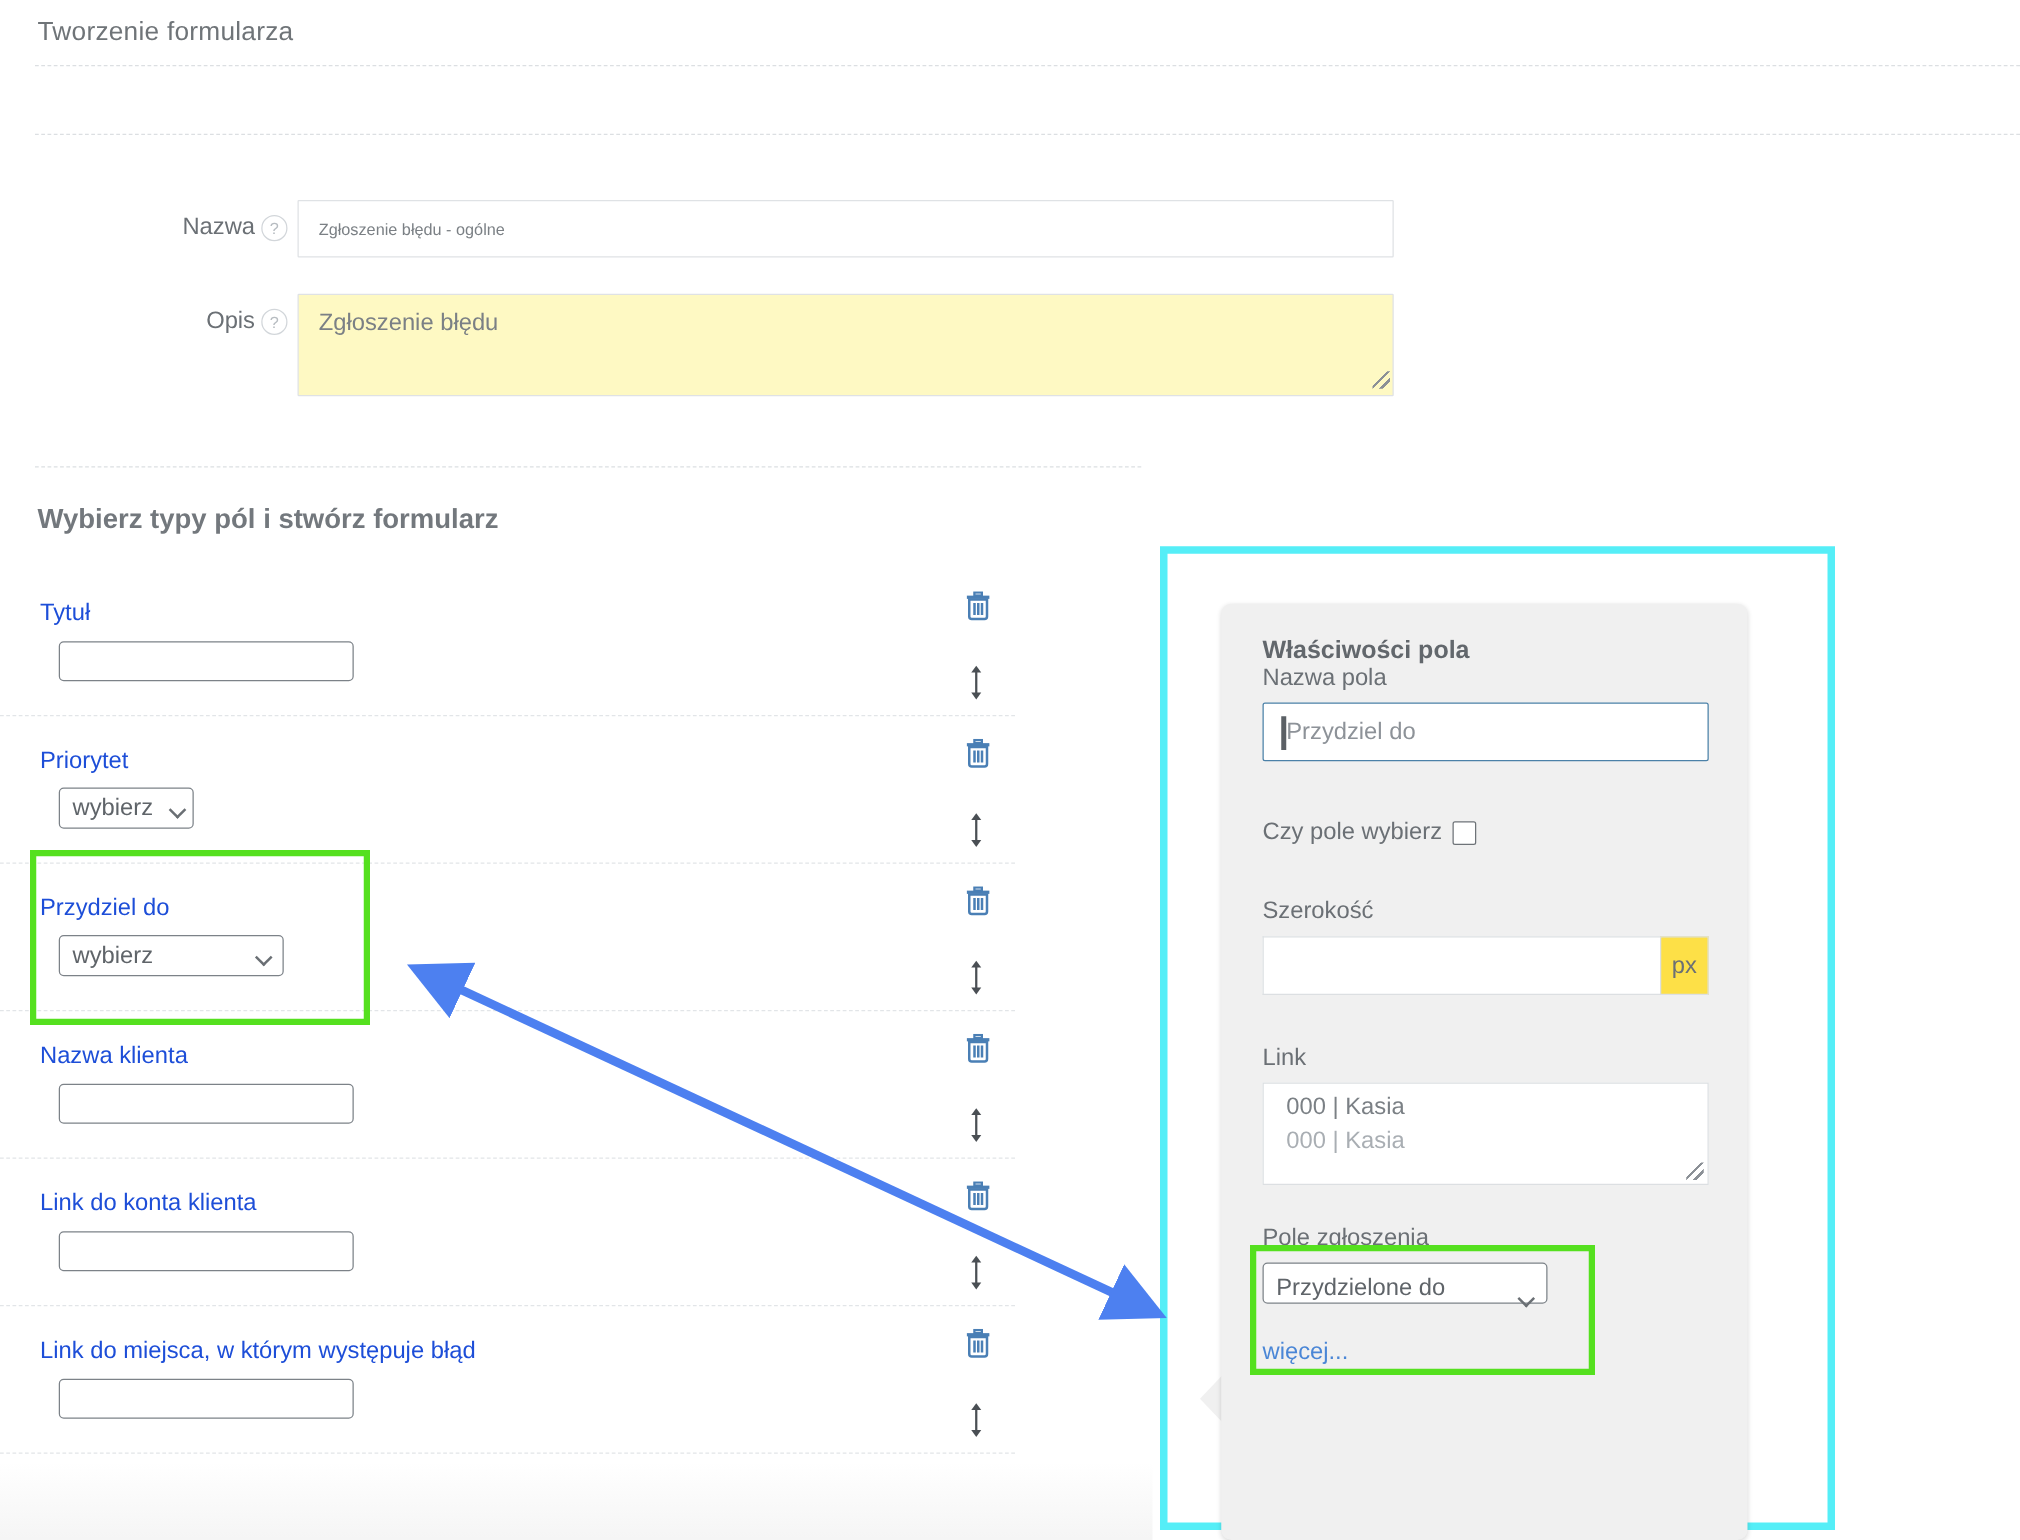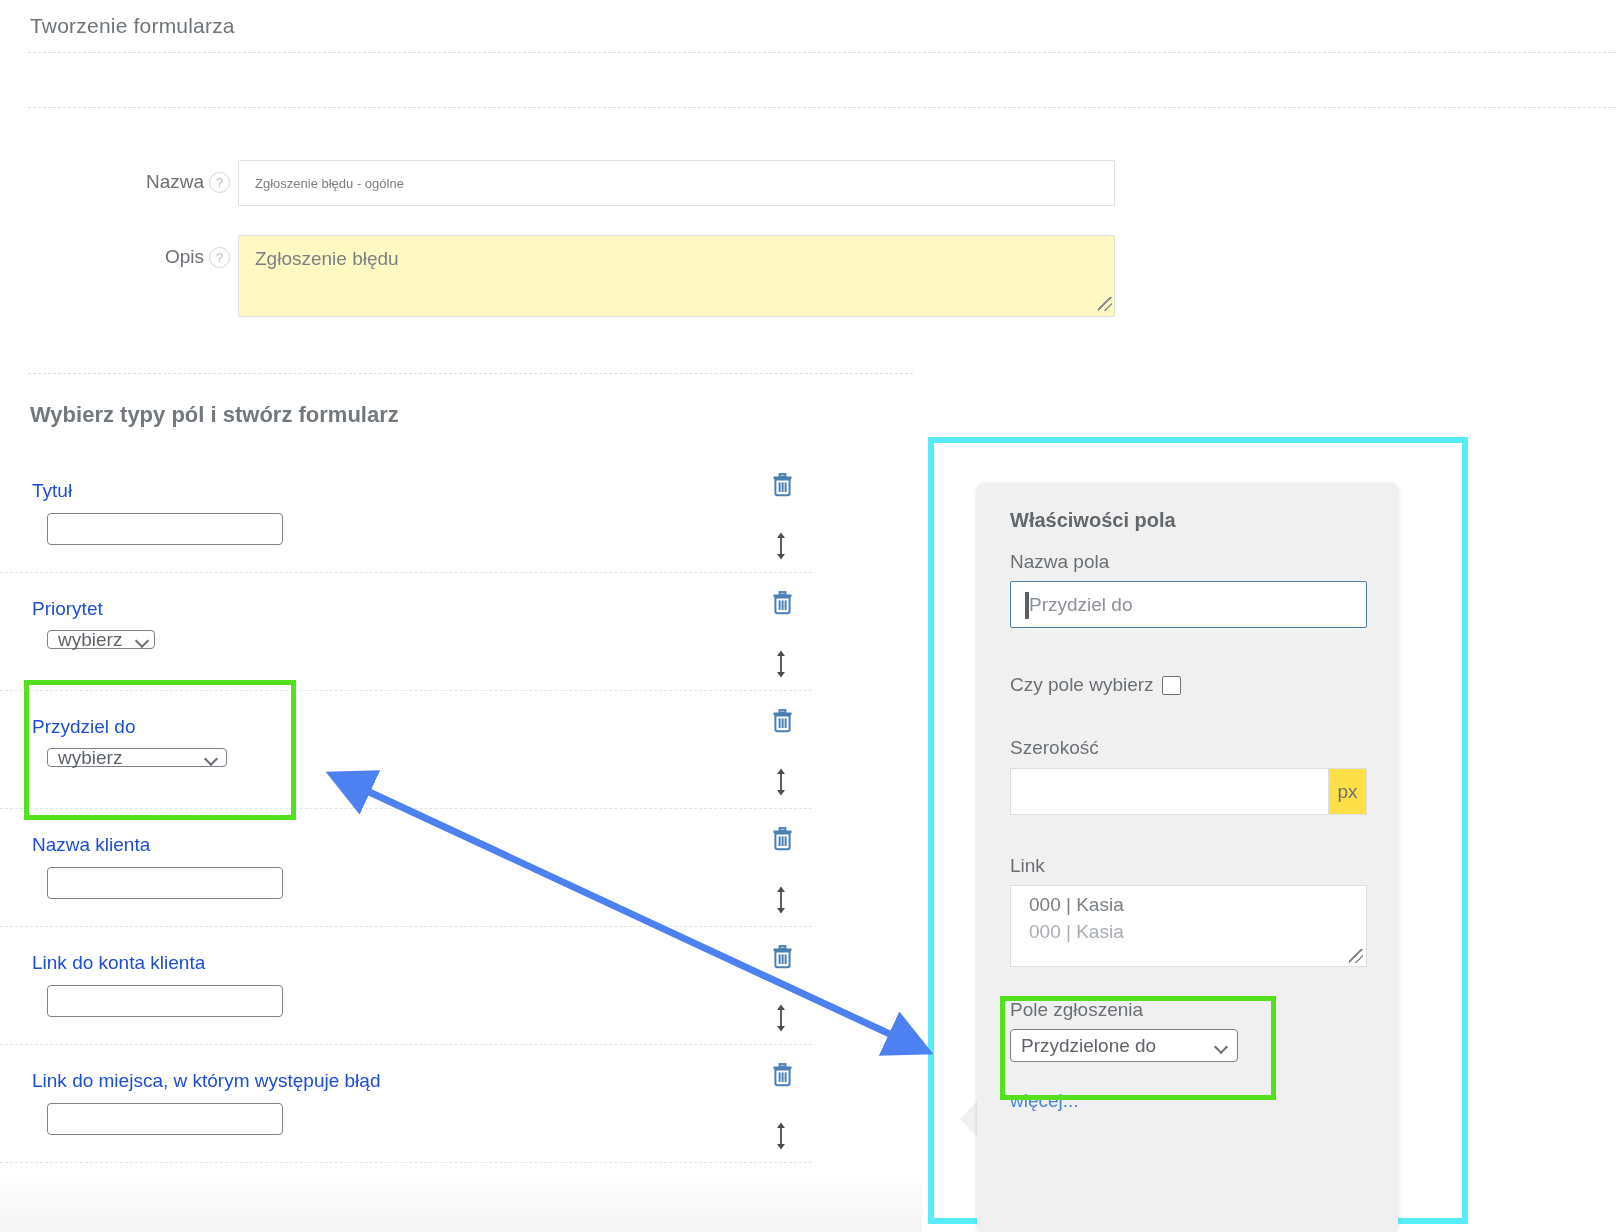--- a/index.html
+++ b/index.html
@@ -88,21 +88,21 @@
     position: absolute; left: 32px; top: 25px;
     font-size: 19px; color: #1d4ed8; white-space: nowrap; text-align: right;
   }
   .field-ctl-input {
     position: absolute; left: 47px; top: 58px;
     width: 236px; height: 32px;
     border: 1px solid #7c8288; background: #fff; border-radius: 4px;
   }
   .field-ctl-select {
     position: absolute; left: 47px; top: 57px;
-    height: 19px; border: 1px solid #7c8288; background: #fff;
+    height: 33px; border: 1px solid #7c8288; background: #fff;
     border-radius: 4px; display: flex; align-items: center;
     padding: 0 8px 0 10px; gap: 14px;
     font-size: 19px; color: #5f6469;
     font-family: "Liberation Sans", sans-serif;
   }
   .field-ctl-select.narrow { width: 108px; }
   .field-ctl-select.wide { width: 180px; justify-content: space-between; }
   .chev {
     width: 13px; height: 8px; flex: none;
     position: relative;
@@ -146,21 +146,20 @@
   .popover-tail {
     position: absolute; left: 960px; top: 1098px;
     width: 20px; height: 42px;
     background: #f0f0f0;
     clip-path: polygon(100% 0, 0 50%, 100% 100%);
     filter: drop-shadow(-2px 1px 2px rgba(0,0,0,.10));
   }
   .pop-inner { padding: 26px 30px 0 33px; }
   .pop-title {
     font-size: 20px; font-weight: bold; color: #62676c;
-    margin-bottom: 19px;
   }
   .pop-label {
     font-size: 19px; color: #6b7075; margin-bottom: 8px;
   }
   .pop-input-focus {
     width: 357px; height: 47px;
     border: 1px solid #4b81a8; background: #fff;
     font-size: 19px; color: #8d9298;
     padding: 0 14px; border-radius: 2px;
     position: relative;
@@ -206,21 +205,21 @@
   .opt-lines {
     font-size: 19px; color: #7b8085; line-height: 1.42;
     padding: 6px 0 0 18px;
   }
   .grip-opt { right: 3px; bottom: 3px; position: absolute; }
 
   .pole-zgl-label { margin-top: 32px; }
   .pop-select {
     width: 228px; height: 33px; margin-top: 8px;
     border: 1px solid #7c8288; background: #fff; border-radius: 4px;
-    display: flex; align-items: center; justify-content: space-between;
+    display: flex; align-items: flex-end; justify-content: space-between;
     padding: 0 9px 0 10px;
     font-size: 19px; color: #5f6469;
   }
   .wiecej {
     margin-top: 28px; font-size: 19px; color: #4a86d6;
     text-decoration: none; display: inline-block;
   }
 
   
   .anno-arrow { position: absolute; left: 0; top: 0; pointer-events: none; }

